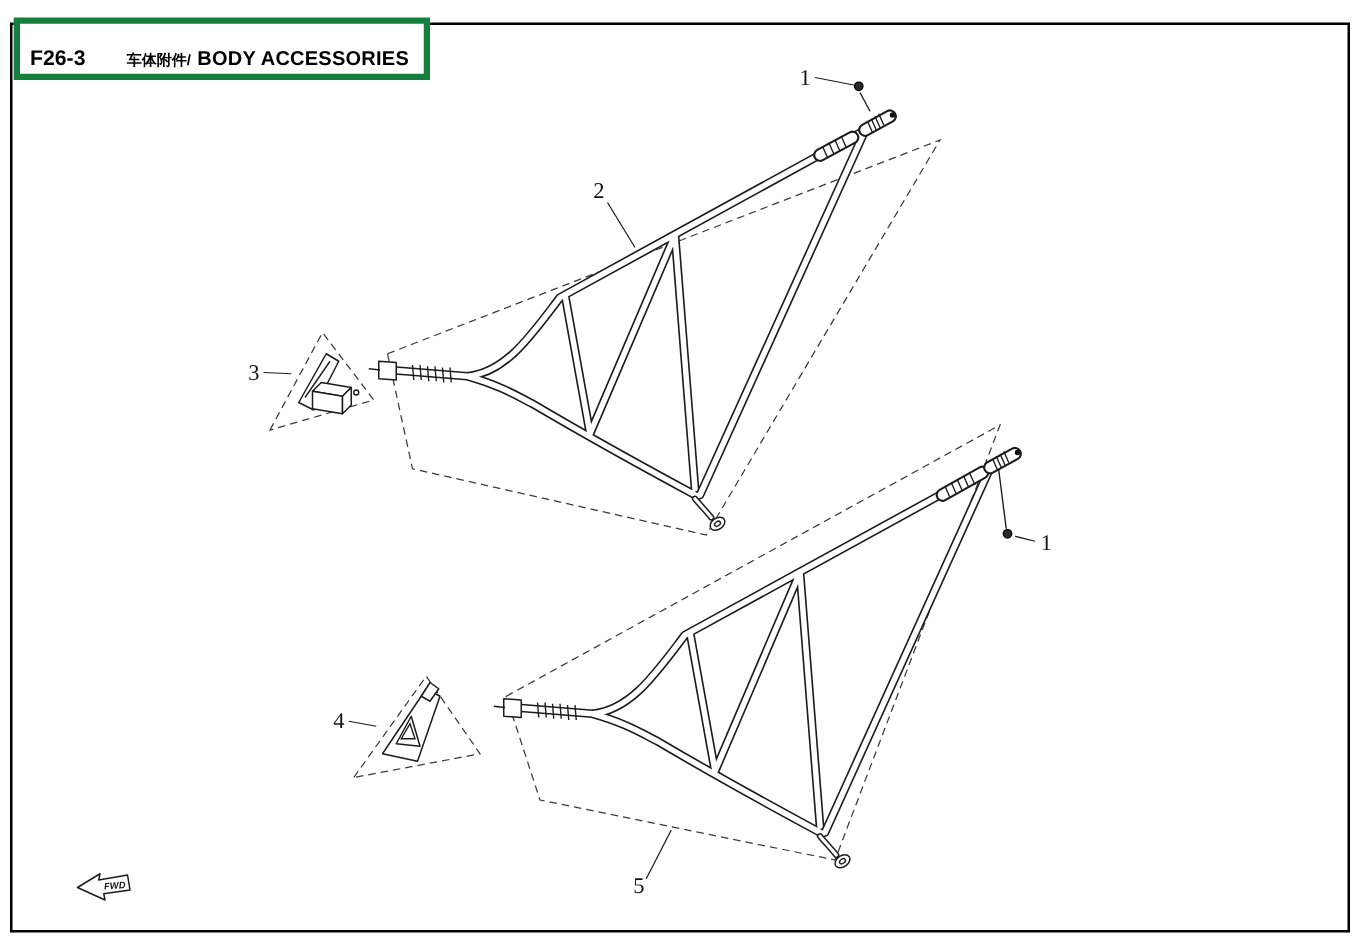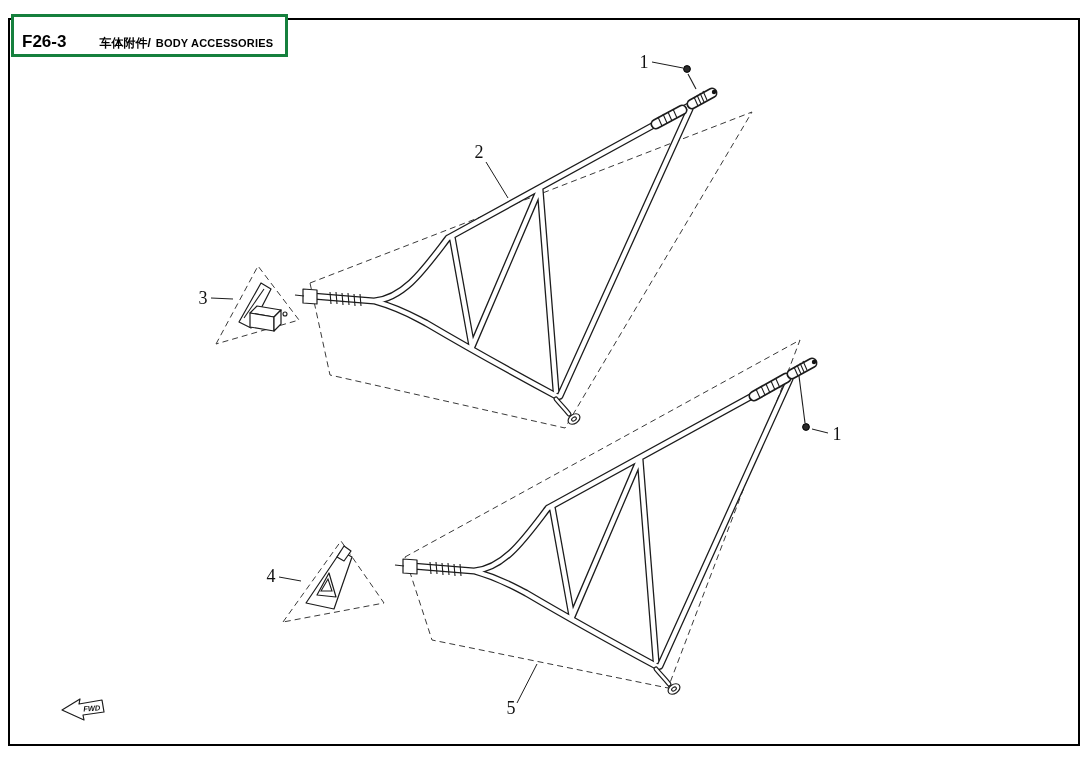--- a/index.html
+++ b/index.html
@@ -6,26 +6,26 @@
   .page {
     position:relative; width:1090px; height:760px; background:#fff;
     font-family:"Liberation Sans", sans-serif; overflow:hidden;
   }
   .page-border {
     position:absolute; left:8px; top:18px; width:1072px; height:728px;
     border:2px solid #000; box-sizing:border-box;
   }
   .title-box {
     position:absolute; left:11px; top:14px; z-index:2; background:#fff;
-    border:3px solid #15803d; padding:1px 12px 2px 8px;
+    border:5px solid #15803d; padding:1px 12px 2px 8px;
     display:flex; align-items:baseline; gap:5px; white-space:nowrap;
   }
   .t-code { font-size:17px; font-weight:700; color:#000; }
   .t-cn   { font-size:12px; font-weight:700; color:#000;margin-left:28px; }
-  .t-en   { font-size:11px; font-weight:700; color:#000; letter-spacing:.2px;margin-top:19px; }
+  .t-en   { font-size:16px; font-weight:700; color:#000; letter-spacing:.2px;margin-top:19px; }
 
   svg.diagram { position:absolute; left:0; top:0; }
 
   .tube-o  { fill:none; stroke:#1c1c1c; stroke-width:7;   stroke-linecap:round; stroke-linejoin:round; }
   .tube-i  { fill:none; stroke:#ffffff; stroke-width:4.4; stroke-linecap:round; stroke-linejoin:round; }
   .sleeve-o{ fill:none; stroke:#1c1c1c; stroke-width:11;  stroke-linecap:round; }
   .sleeve-i{ fill:none; stroke:#ffffff; stroke-width:7.6; stroke-linecap:round; }
   .strap-o { fill:none; stroke:#1c1c1c; stroke-width:5;   stroke-linecap:round; }
   .strap-i { fill:none; stroke:#ffffff; stroke-width:2.6; stroke-linecap:round; }
   .thin    { fill:none; stroke:#1c1c1c; stroke-width:1.1; }

